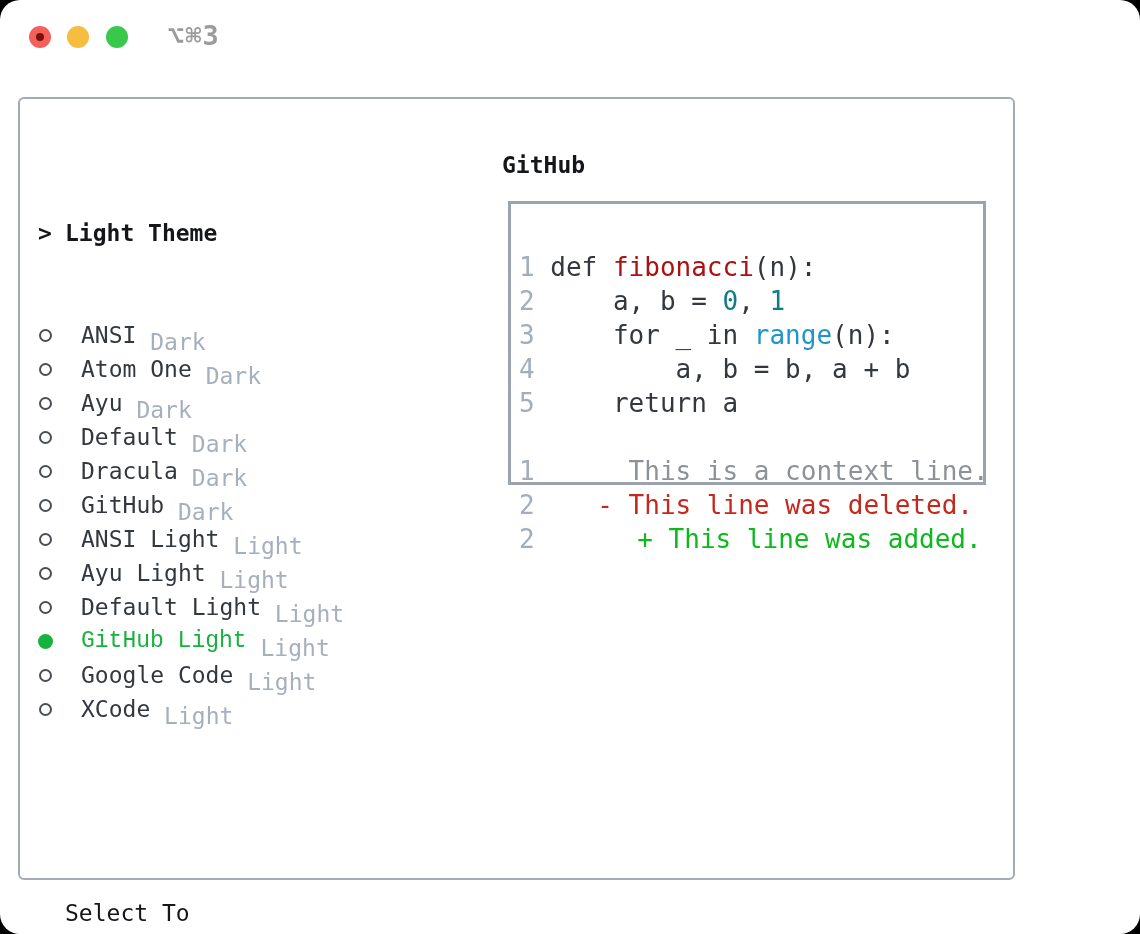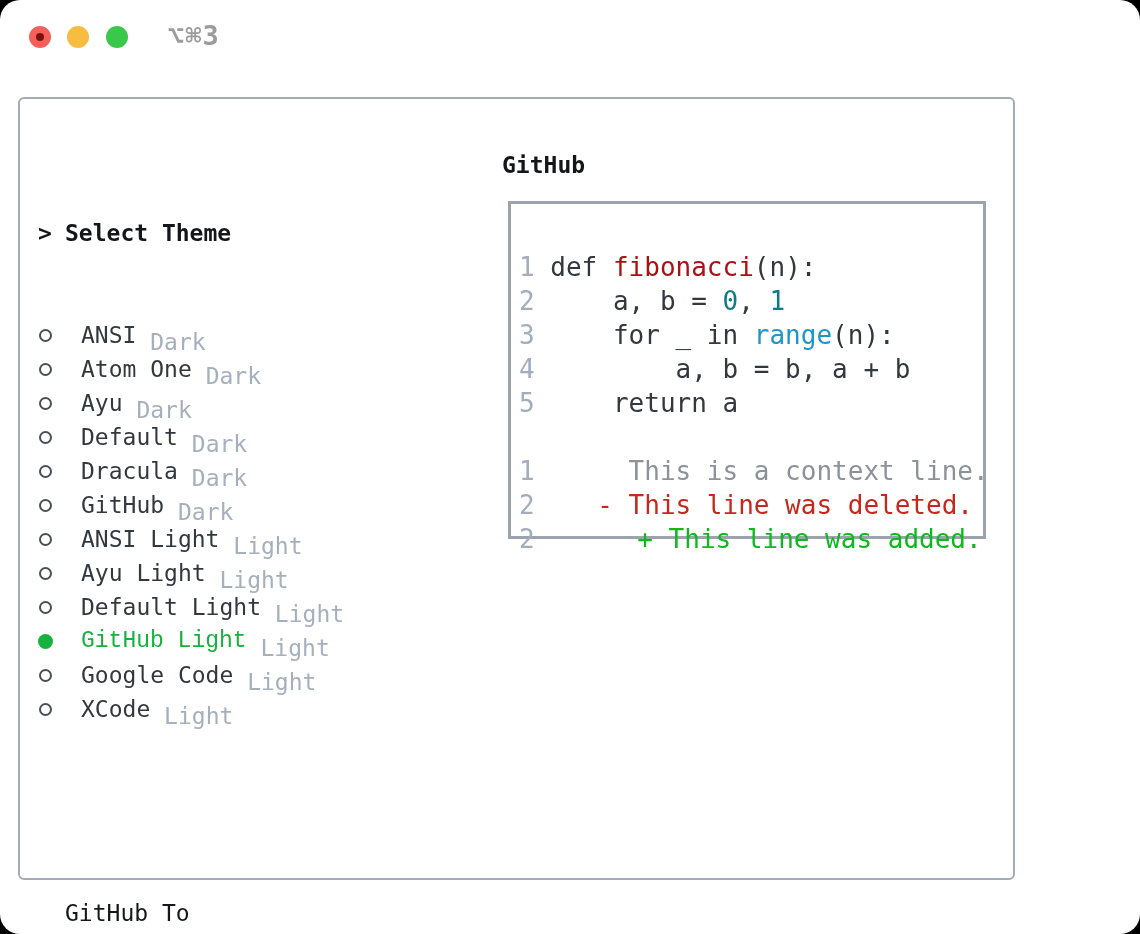--- a/index.html
+++ b/index.html
@@ -58,21 +58,21 @@
   .item-label{color:var(--text-dark);margin-left:16px;}
   .item-label.sel{color:var(--green);font-family:Liberation Mono, monospace;}
   .variant{color:var(--muted);margin-top:14px;}
   .spacer{height:34px;}
   
   .preview-title{
     position:absolute;left:502px;top:148px;height:34px;line-height:34px;
     font-size:23px;font-weight:bold;color:var(--text-black);
   }
   .preview-box{
-    position:absolute;left:508px;top:201px;width:478px;height:338px;
+    position:absolute;left:508px;top:201px;width:478px;height:284px;
     border:3px solid #9aa3ae;background:#fff;
   }
   .code{
     position:absolute;left:8px;top:46px;font-size:26px;line-height:34px;
     white-space:pre;color:var(--text-dark);
   }
   .cline{height:34px;}
   .ln{color:var(--ln);}
   .tok-d{color:var(--text-dark);}
   .tok-func{color:var(--func);}
@@ -94,27 +94,27 @@
     <div class="tl tl-min"></div>
     <div class="tl tl-zoom"></div>
     <div class="win-title">⌥⌘3</div>
   </div>
 
   <div class="panel"></div>
 
   <div class="left-col">
     <div class="row">
       <span class="marker"><span class="prompt">&gt;</span></span>
-      <span class="hdr">Select Theme</span>
+      <span class="hdr">Light Theme</span>
     </div>
     <div id="theme-list"><div class="row"><span class="marker"><span class="radio"></span></span><span class="item-label">ANSI</span><span class="variant"> Dark</span></div><div class="row"><span class="marker"><span class="radio"></span></span><span class="item-label">Atom One</span><span class="variant"> Dark</span></div><div class="row"><span class="marker"><span class="radio"></span></span><span class="item-label">Ayu</span><span class="variant"> Dark</span></div><div class="row"><span class="marker"><span class="radio"></span></span><span class="item-label">Default</span><span class="variant"> Dark</span></div><div class="row"><span class="marker"><span class="radio"></span></span><span class="item-label">Dracula</span><span class="variant"> Dark</span></div><div class="row"><span class="marker"><span class="radio"></span></span><span class="item-label">GitHub</span><span class="variant"> Dark</span></div><div class="row"><span class="marker"><span class="radio"></span></span><span class="item-label">ANSI Light</span><span class="variant"> Light</span></div><div class="row"><span class="marker"><span class="radio"></span></span><span class="item-label">Ayu Light</span><span class="variant"> Light</span></div><div class="row"><span class="marker"><span class="radio"></span></span><span class="item-label">Default Light</span><span class="variant"> Light</span></div><div class="row"><span class="marker"><span class="radio sel"></span></span><span class="item-label sel">GitHub Light</span><span class="variant"> Light</span></div><div class="row"><span class="marker"><span class="radio"></span></span><span class="item-label">Google Code</span><span class="variant"> Light</span></div><div class="row"><span class="marker"><span class="radio"></span></span><span class="item-label">XCode</span><span class="variant"> Light</span></div></div>
     <div class="spacer"></div>
     <div class="row">
       <span class="marker"></span>
-      <span class="subhdr">GitHub To</span>
+      <span class="subhdr">Select To</span>
     </div>
     
     
     
   </div>
 
   <div class="preview-title">GitHub</div>
 
   <div class="preview-box">
     <div class="code" id="code-block"><div class="cline"><span class="ln">1 </span><span class="tok-d">def </span><span class="tok-func">fibonacci</span><span class="tok-d">(n):</span></div><div class="cline"><span class="ln">2 </span><span class="tok-d">    a, b = </span><span class="tok-num">0</span><span class="tok-d">, </span><span class="tok-num">1</span></div><div class="cline"><span class="ln">3 </span><span class="tok-d">    for _ in </span><span class="tok-builtin">range</span><span class="tok-d">(n):</span></div><div class="cline"><span class="ln">4 </span><span class="tok-d">        a, b = b, a + b</span></div><div class="cline"><span class="ln">5 </span><span class="tok-d">    return a</span></div><div class="cline"><span class="ln"> </span></div><div class="cline"><span class="ln">1 </span><span class="tok-ctx">     This is a context line.</span></div><div class="cline"><span class="ln">2 </span><span class="tok-d">   </span><span class="tok-del">- This line was deleted.</span></div><div class="cline"><span class="ln">2 </span><span class="tok-d">   </span><span class="tok-add">+ This line was added.</span></div></div>

